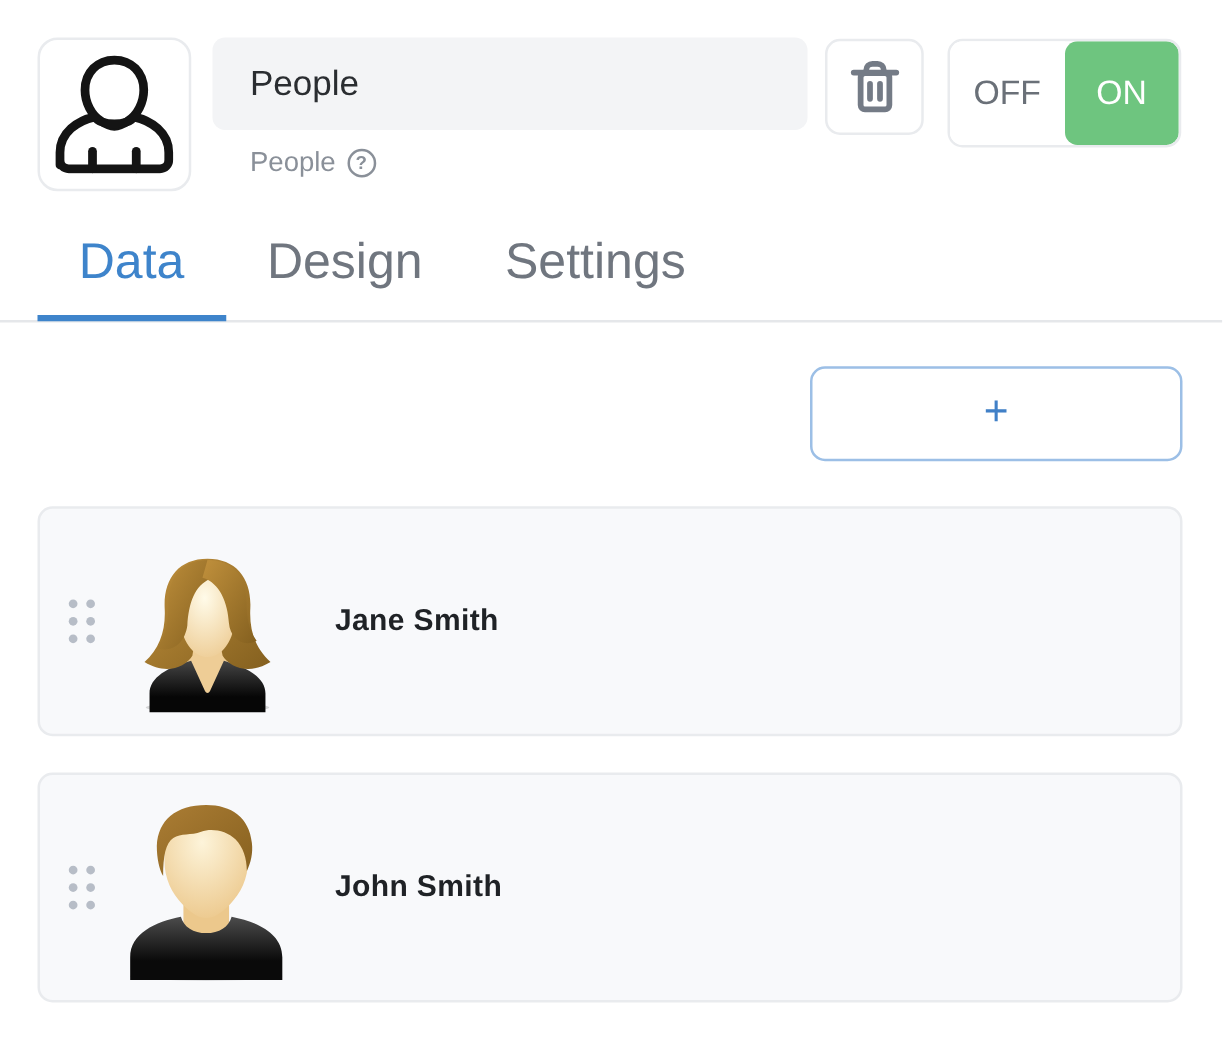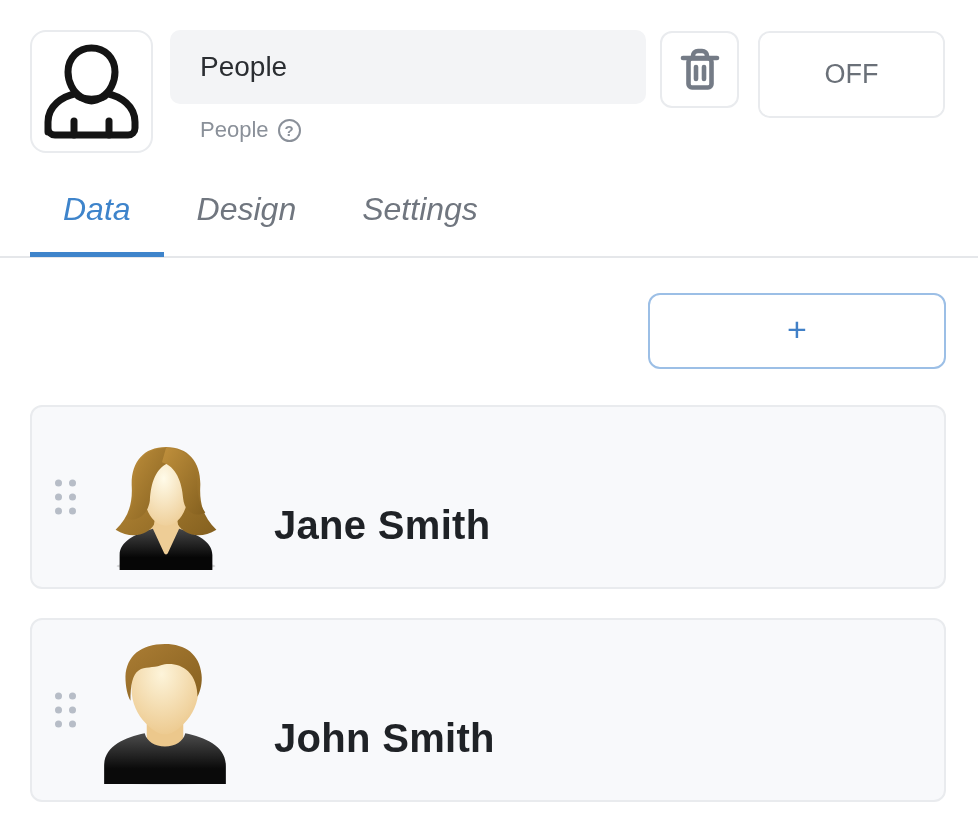--- a/index.html
+++ b/index.html
@@ -44,22 +44,22 @@
   .toggle-off, .toggle-on {
     flex:1; display:flex; align-items:center; justify-content:center;
     font-size:27px; cursor:pointer; user-select:none;
   }
   .toggle-off { background:#ffffff; color:#6a7078; }
   .toggle-on  { background:#6ec57f; color:#ffffff; border-radius:10px 10px 10px 10px; }
 
   
   .tabs { position:absolute; left:30px; top:191px; display:flex; z-index:2; }
   .tab {
-    padding:0 33px 25px 33px; font-size:32px; line-height:36px;
-    color:#70767f; border-bottom:5px solid transparent; cursor:pointer;font-style:italic;
+    padding:0 33px 25px 33px; font-size:40px; line-height:36px;
+    color:#70767f; border-bottom:5px solid transparent; cursor:pointer;
   }
   .tab.active { color:#3e84cb; border-bottom-color:#3e84cb; }
   .divider {
     position:absolute; left:0; top:256px; width:978px; height:2px;
     background:#e5e7ea; z-index:1;
   }
 
   
   .add-btn {
     position:absolute; left:648px; top:293px; width:298px; height:76px;
@@ -81,22 +81,22 @@
   .drag-handle {
     position:absolute; left:23px; top:50%; transform:translateY(-50%);
     display:grid; grid-template-columns:repeat(2,7px); grid-auto-rows:7px;
     gap:7px 7px; cursor:grab;
   }
   .drag-handle i { width:7px; height:7px; border-radius:50%; background:#b7bdc7; }
   .avatar { position:absolute; }
   .avatar-jane { left:75px; top:37px; width:118px; height:126px; }
   .avatar-john { left:62px; top:19px; width:142px; height:146px; }
   .item-name {
-    position:absolute; left:242px; top:50%; transform:translateY(-50%);
-    font-size:40px; font-weight:600; color:#1f2226; letter-spacing:0.3px;margin-top:28px;
+    position:absolute; left:236px; top:50%; transform:translateY(-50%);
+    font-size:24px; font-weight:600; color:#1f2226; letter-spacing:0.3px;
   }
 </style>
 </head>
 <body>
 
 <div id="app">
 
   <div class="icon-box">
     <svg width="95" height="95" viewBox="0 0 95 95" fill="none" stroke="#141414" stroke-width="7" stroke-linecap="round" stroke-linejoin="round">
       <path d="M47.5,4 C61,4 71,14 71,28 C71,38 66,48 58,53 C54.5,55.5 51,57 47.5,57 C44,57 40.5,55.5 37,53 C29,48 24,38 24,28 C24,14 34,4 47.5,4 Z"></path>
@@ -118,20 +118,21 @@
       <path d="M14,9 L14,8 C14,5.2 16.2,3 19,3 L23,3 C25.8,3 28,5.2 28,8 L28,9"></path>
       <path d="M4,10 L38,10"></path>
       <rect x="9.5" y="10.5" width="23" height="29" rx="3.5"></rect>
       <path d="M17,19 L17,31"></path>
       <path d="M25,19 L25,31"></path>
     </svg>
   </div>
 
   <div class="toggle">
     <div class="toggle-off">OFF</div>
+    <div class="toggle-on">ON</div>
   </div>
 
   <div class="tabs">
     <div class="tab active">Data</div>
     <div class="tab">Design</div>
     <div class="tab">Settings</div>
   </div>
   <div class="divider"></div>
 
   <button class="add-btn">

